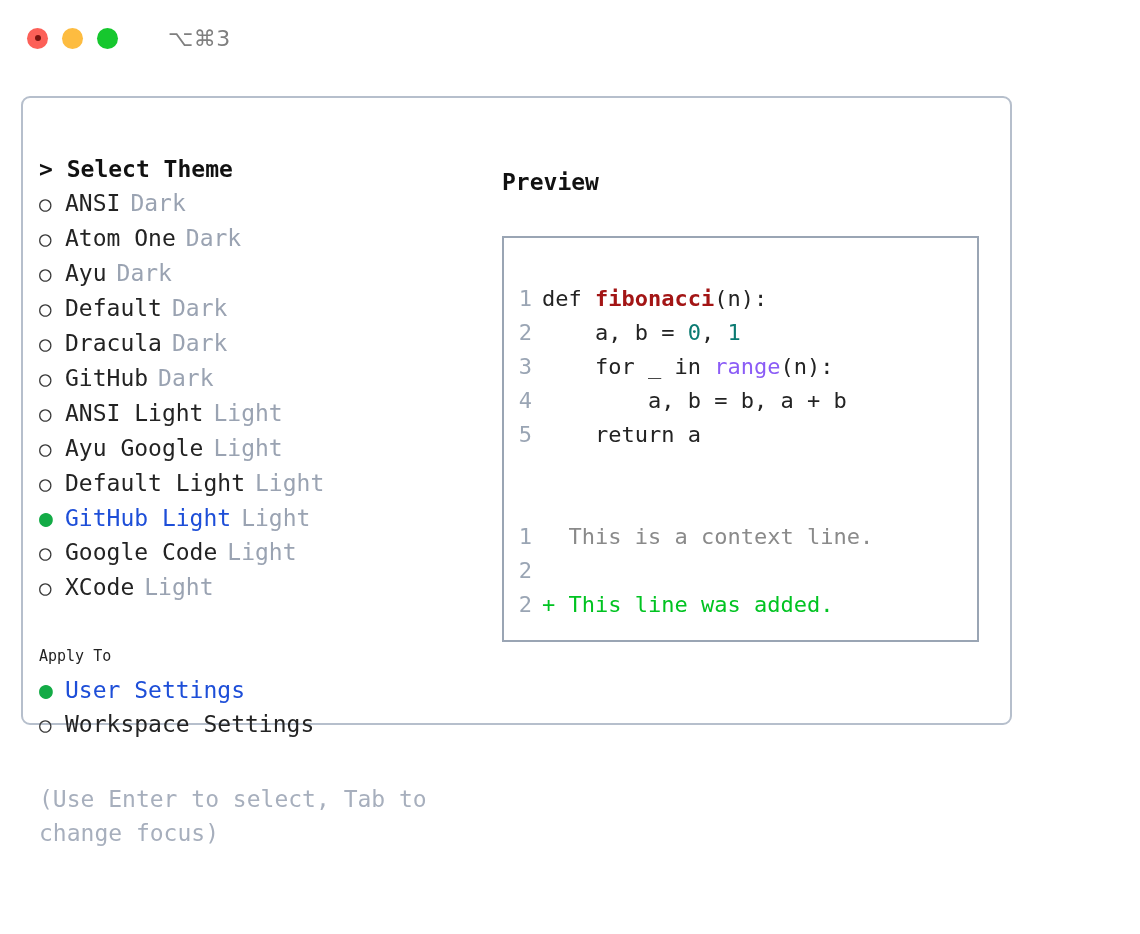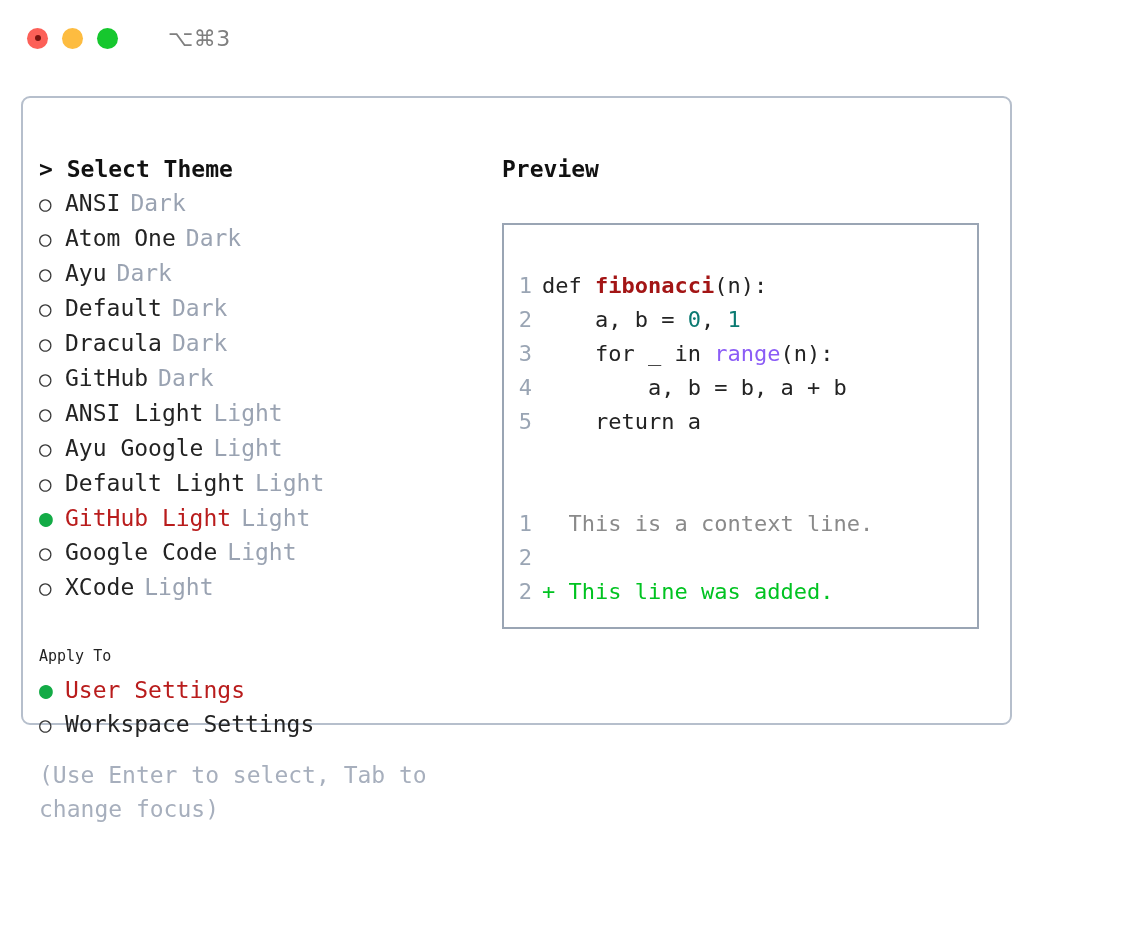--- a/index.html
+++ b/index.html
@@ -120,50 +120,51 @@
     font-size: 21px;
   }
   .opt-marker.selected {
     color: #13ab46;
     font-size: 23px;
   }
   .opt-label {
     color: #232323;
   }
   .opt-label.selected {
-    color: #b91c1c;
+    color: #1d4ed8;
   }
   .opt-tag {
     color: #9aa3b2;
     margin-left: 10px;
   }
 
   .spacer-row { height: 34px; }
 
   #hint {
-    margin-top: 16px;
+    margin-top: 40px;
     font-size: 23px;
     line-height: 34px;
     color: #a7afbd;
     width: 400px;
   }
 
   
   #right-col {
     position: absolute;
     left: 479px;
     top: 54px;
     width: 500px;
   }
   #preview-title {
     font-size: 23px;
     font-weight: bold;
     color: #111111;
     line-height: 34px;
     white-space: pre;
+    margin-top: 13px;
   }
 
   #code-box {
     margin-top: 37px;
     width: 477px;
     height: 406px;
     border: 2px solid #9aa5b4;
     box-sizing: border-box;
     background: #ffffff;
     padding: 44px 0 0 0;

